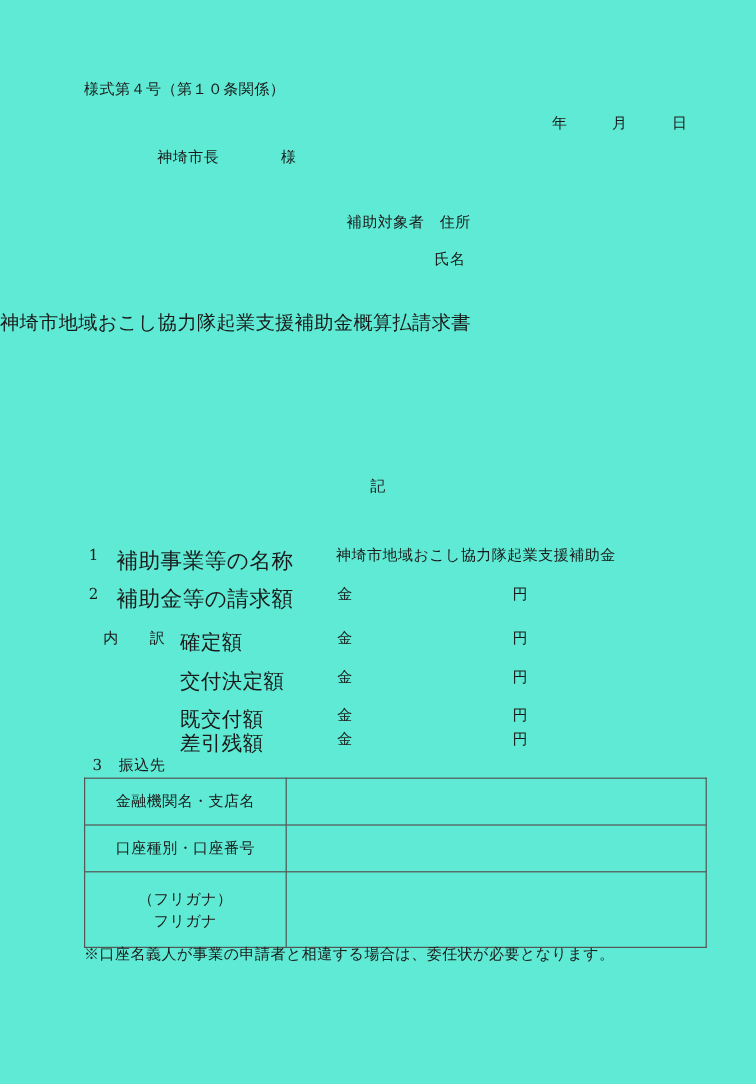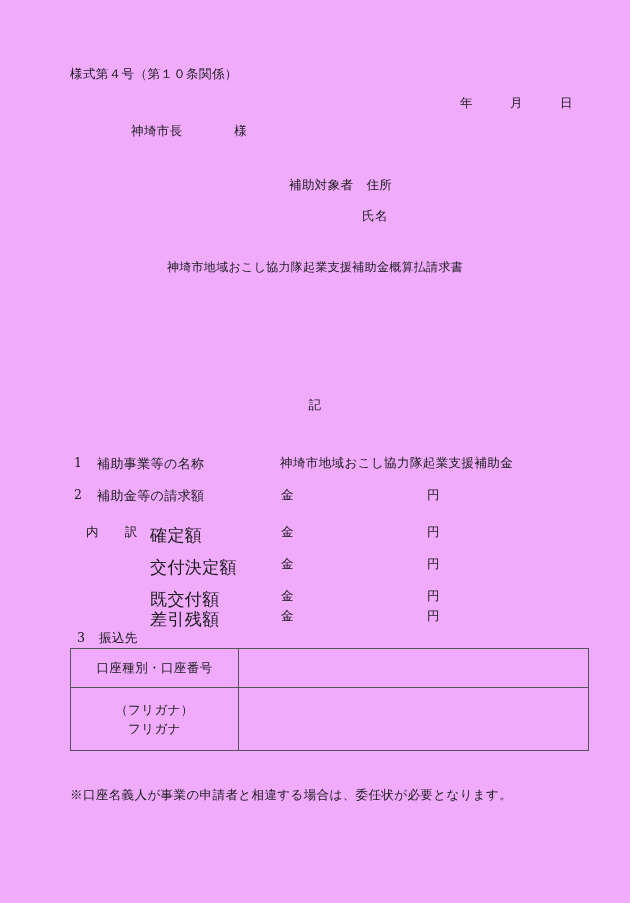--- a/index.html
+++ b/index.html
@@ -9,21 +9,21 @@
     background: #ffffff;
   }
   body {
     font-family: "DejaVu Serif", "Liberation Serif", serif;
     color: #1a1a1a;
   }
   .page {
     position: relative;
     width: 630px;
     height: 903px;
-    background: #f0abfc;
+    background: #5eead4;
     overflow: hidden;
   }
   .t {
     position: absolute;
     white-space: pre;
     font-size: 12.5px;
     line-height: 1;
     letter-spacing: 0.4px;
   }
 
@@ -33,23 +33,23 @@
   .addressee    { left: 83px;  top: 125px; margin-left: 48px; }
 
   
   .recipient-label { left: 289px; top: 179px; }
   .recipient-name  { left: 362px; top: 210px; }
 
   
   .doc-title {
     left: 0; right: 0;
     top: 261px;
-    text-align: center;
+    text-align: left;
     white-space: normal;
-    font-size: 12px;
+    font-size: 16px;
     letter-spacing: 0.3px;
   }
 
   
   .body-para {
     position: absolute;
     left: 68px;
     top: 315px;
     width: 500px;
     font-size: 12.5px;
@@ -63,21 +63,21 @@
   
   .ki-mark {
     left: 0; right: 0;
     top: 399px;
     text-align: center;
   }
 
   
   .item-row { position: absolute; left: 0; width: 630px; height: 16px; }
   .item-num   { position: absolute; left: 74px;  font-size: 12.5px; white-space: pre; }
-  .item-label { position: absolute; left: 97px;  font-size: 13px; white-space: pre; letter-spacing: 0.4px;}
+  .item-label { position: absolute; left: 97px;  font-size: 18px; white-space: pre; letter-spacing: 0.4px;}
   .sub-label  { position: absolute; left: 150px; font-size: 17px; white-space: pre; letter-spacing: 0.4px; font-family: Liberation Serif, serif;}
   .uchiwake   { position: absolute; left: 86px;  font-size: 12.5px; white-space: pre; letter-spacing: 0.4px;}
   .val-name   { position: absolute; left: 280px; font-size: 12.5px; white-space: pre; letter-spacing: 0.4px;}
   .kin        { position: absolute; left: 281px; font-size: 12.5px; white-space: pre; }
   .yen        { position: absolute; left: 427px; font-size: 12.5px; white-space: pre; }
 
   
   .bank-heading-num   { position: absolute; left: 77px; top: 630px; font-size: 12.5px; }
   .bank-heading-label { position: absolute; left: 99px; top: 630px; font-size: 12.5px; letter-spacing: 0.4px; }
 
@@ -174,20 +174,26 @@
     <span class="sub-label">差引残額</span>
     <span class="kin">金</span>
     <span class="yen">円</span>
   </div>
 
   <span class="bank-heading-num">3</span>
   <span class="bank-heading-label">振込先</span>
 
   <table class="bank-table">
     <tbody>
+      <tr>
+        <td class="label-cell">
+          <span class="l1">金融機関名・支店名</span>
+        </td>
+        <td class="value-cell"></td>
+      </tr>
       <tr>
         <td class="label-cell">
           <span class="l1">口座種別・口座番号</span>
         </td>
         <td class="value-cell"></td>
       </tr>
       <tr class="tall">
         <td class="label-cell">
           <span class="l1">（フリガナ）</span>
           <span class="l2">フリガナ</span>

